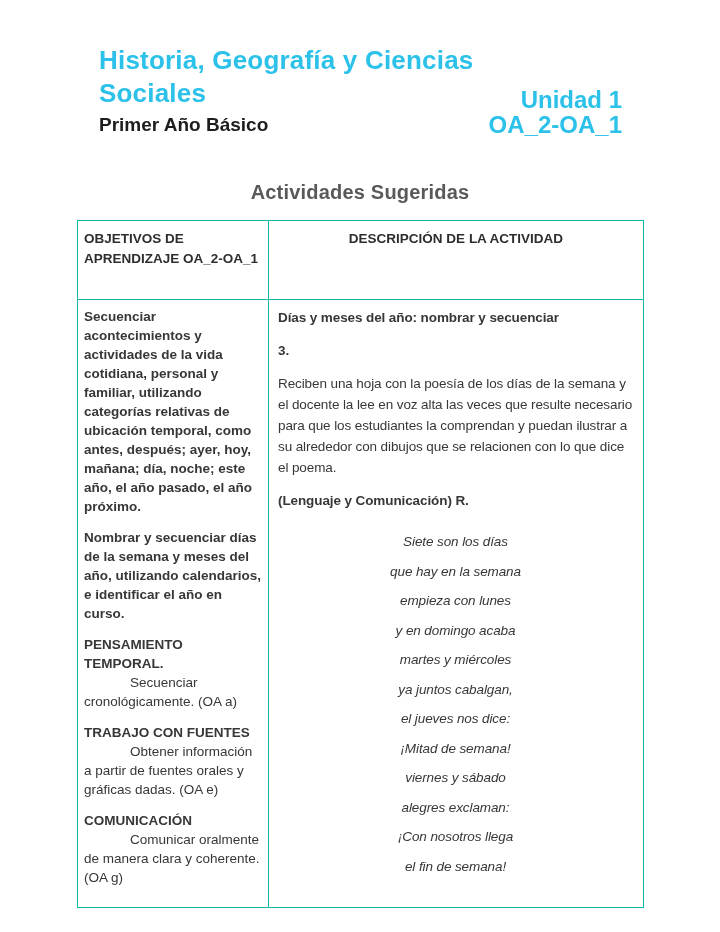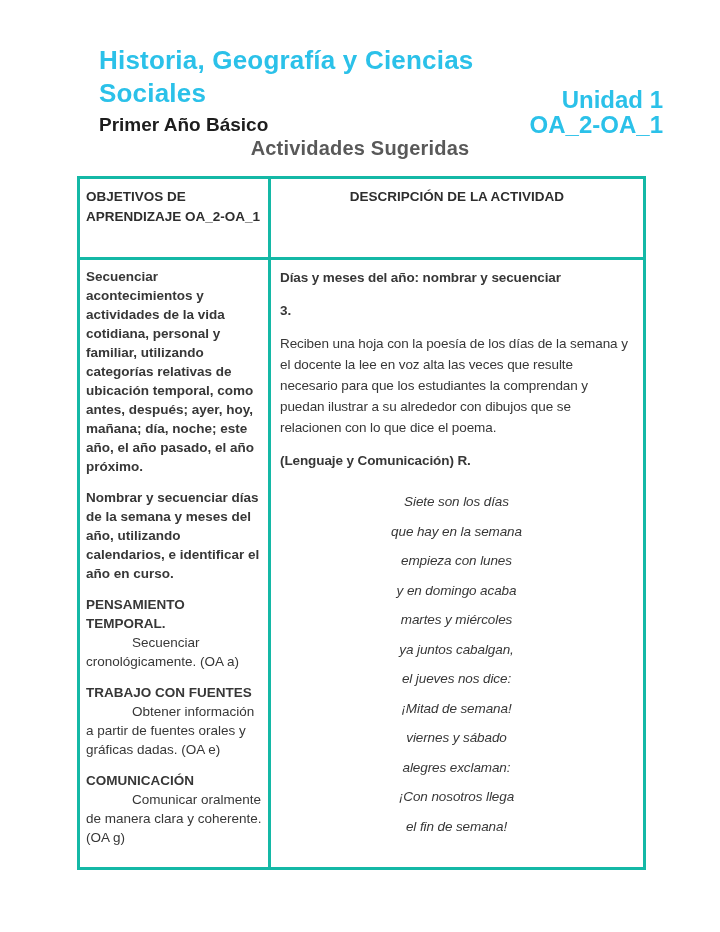--- a/index.html
+++ b/index.html
@@ -10,21 +10,21 @@
     color: #3a3a3a;
     overflow: hidden;
   }
   .page { width: 720px; height: 932px; background: #fff; position: relative; }
 
   
   .doc-header {
     display: flex;
     justify-content: space-between;
     align-items: flex-end;
-    margin: 44px 57px 0 99px;
+    margin: 44px 98px 0 99px;
   }
   .header-left { width: 430px; }
   .course-title {
     color: #2bc1e9;
     font-size: 26px;
     line-height: 33px;
     font-weight: bold;
     letter-spacing: 0.2px;
   }
   .grade-level {
@@ -38,36 +38,37 @@
     text-align: right;
     font-weight: bold;
     font-size: 24px;
     line-height: 25px;
     color: #2bc1e9;
     white-space: nowrap;
   }
 
   
   .section-title {
+    margin-top: 44px;
     text-align: center;
     color: #595959;
     font-size: 20px;
     font-weight: bold;
     letter-spacing: 0.2px;
   }
 
   
   table.activities {
     border-collapse: collapse;
     width: 566px;
     margin: 16px 0 0 77px;
     table-layout: fixed;
   }
   table.activities th, table.activities td {
-    border: 3px solid #14b8a6;
+    border: 1px solid #14b8a6;
     vertical-align: top;
     font-size: 13.5px;
   }
   col.c1 { width: 191px; }
   col.c2 { width: 375px; }
   th.objectives-header {
     text-align: left;
     font-weight: bold;
     padding: 8px 6px 30px 6px;
     line-height: 20px;

